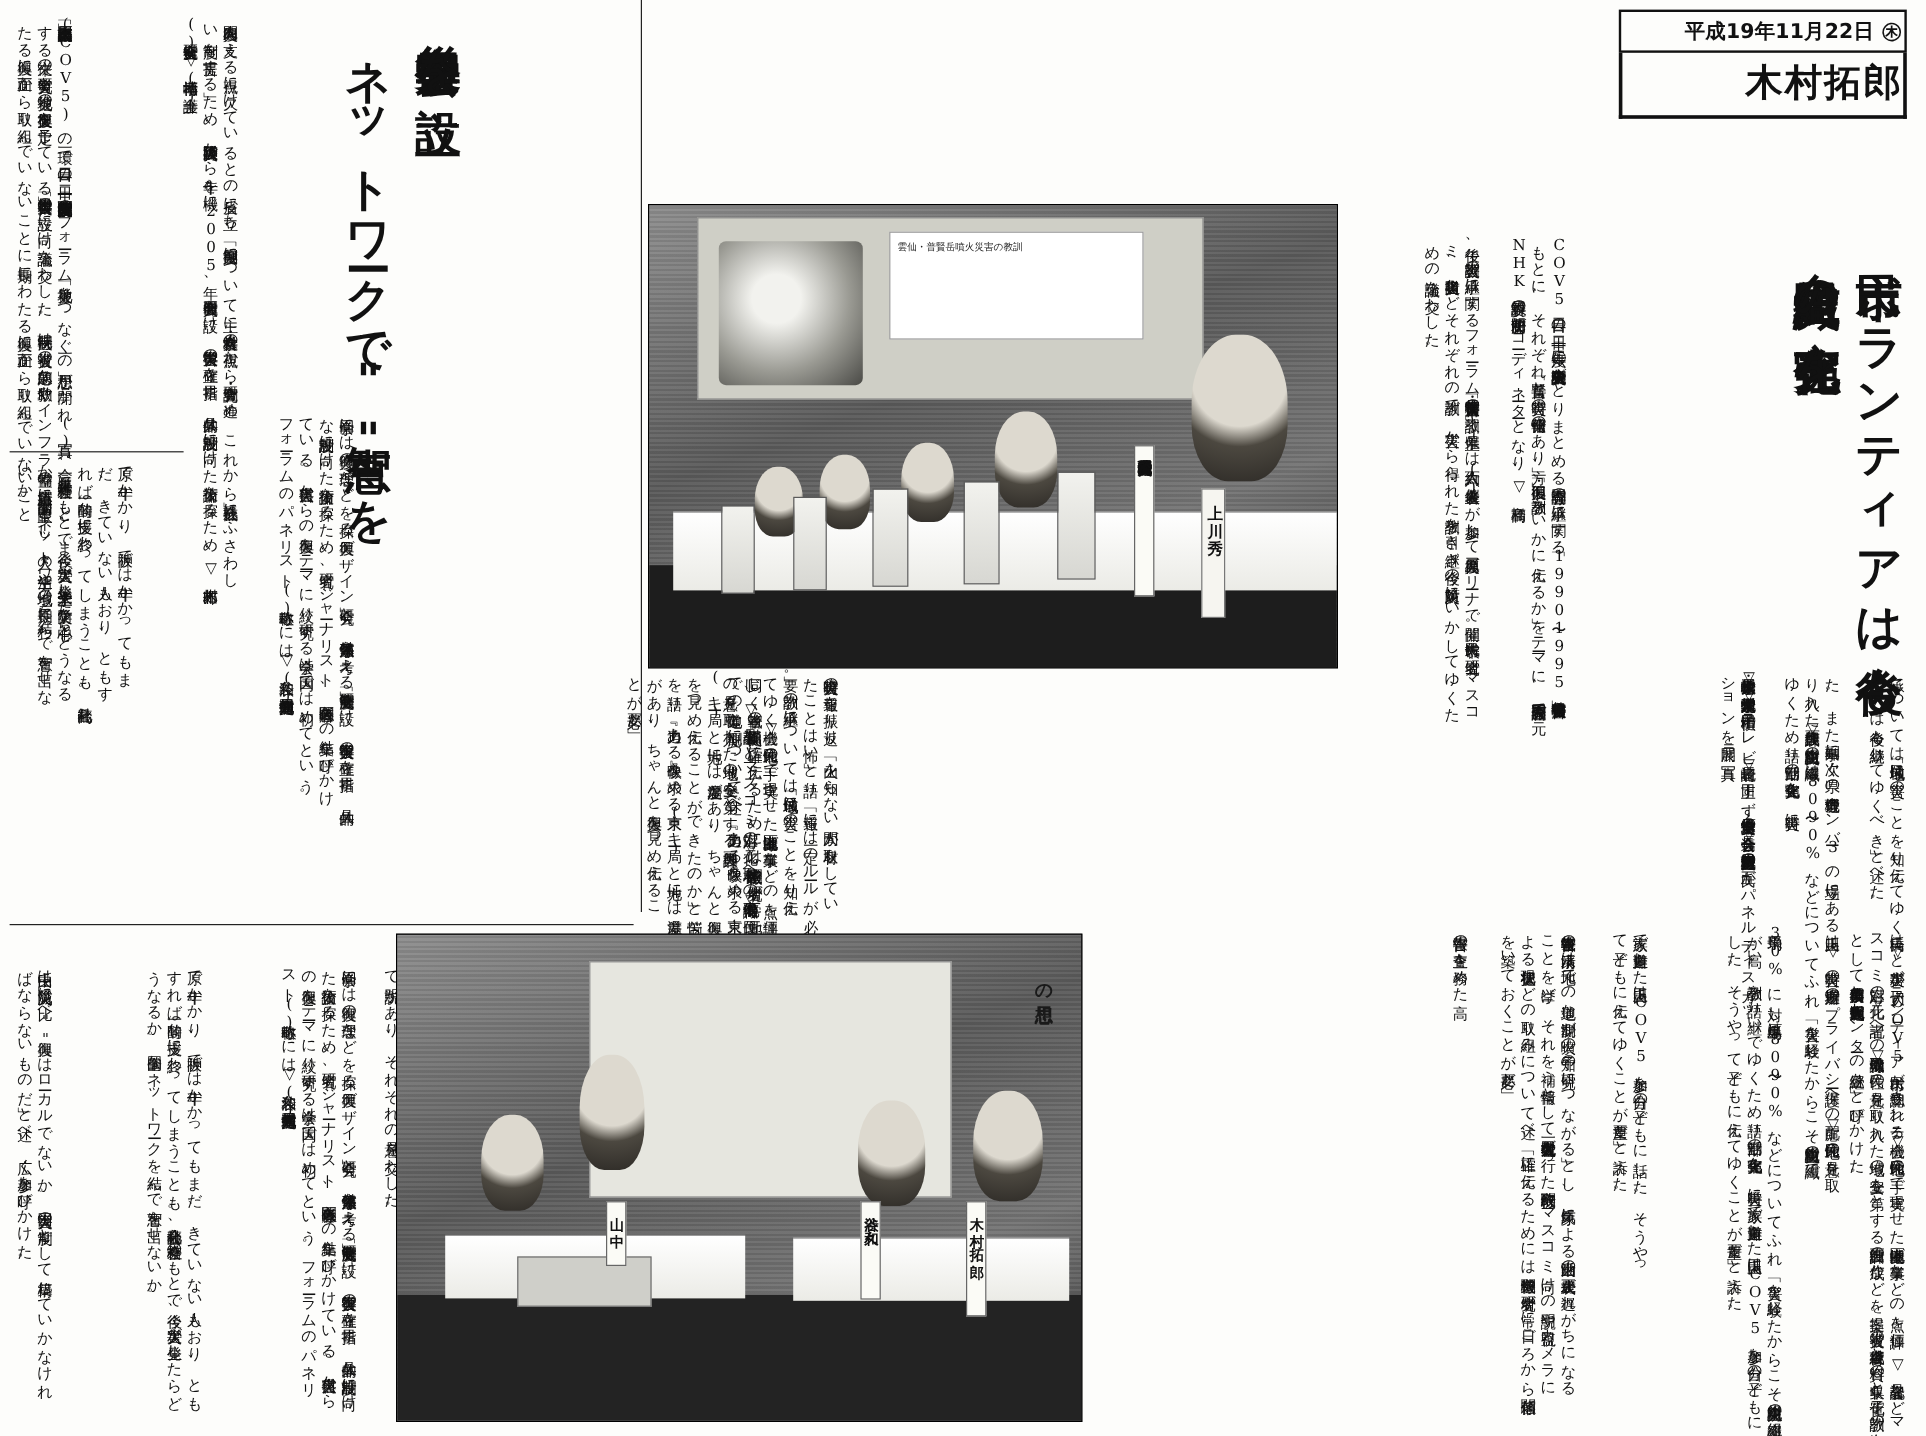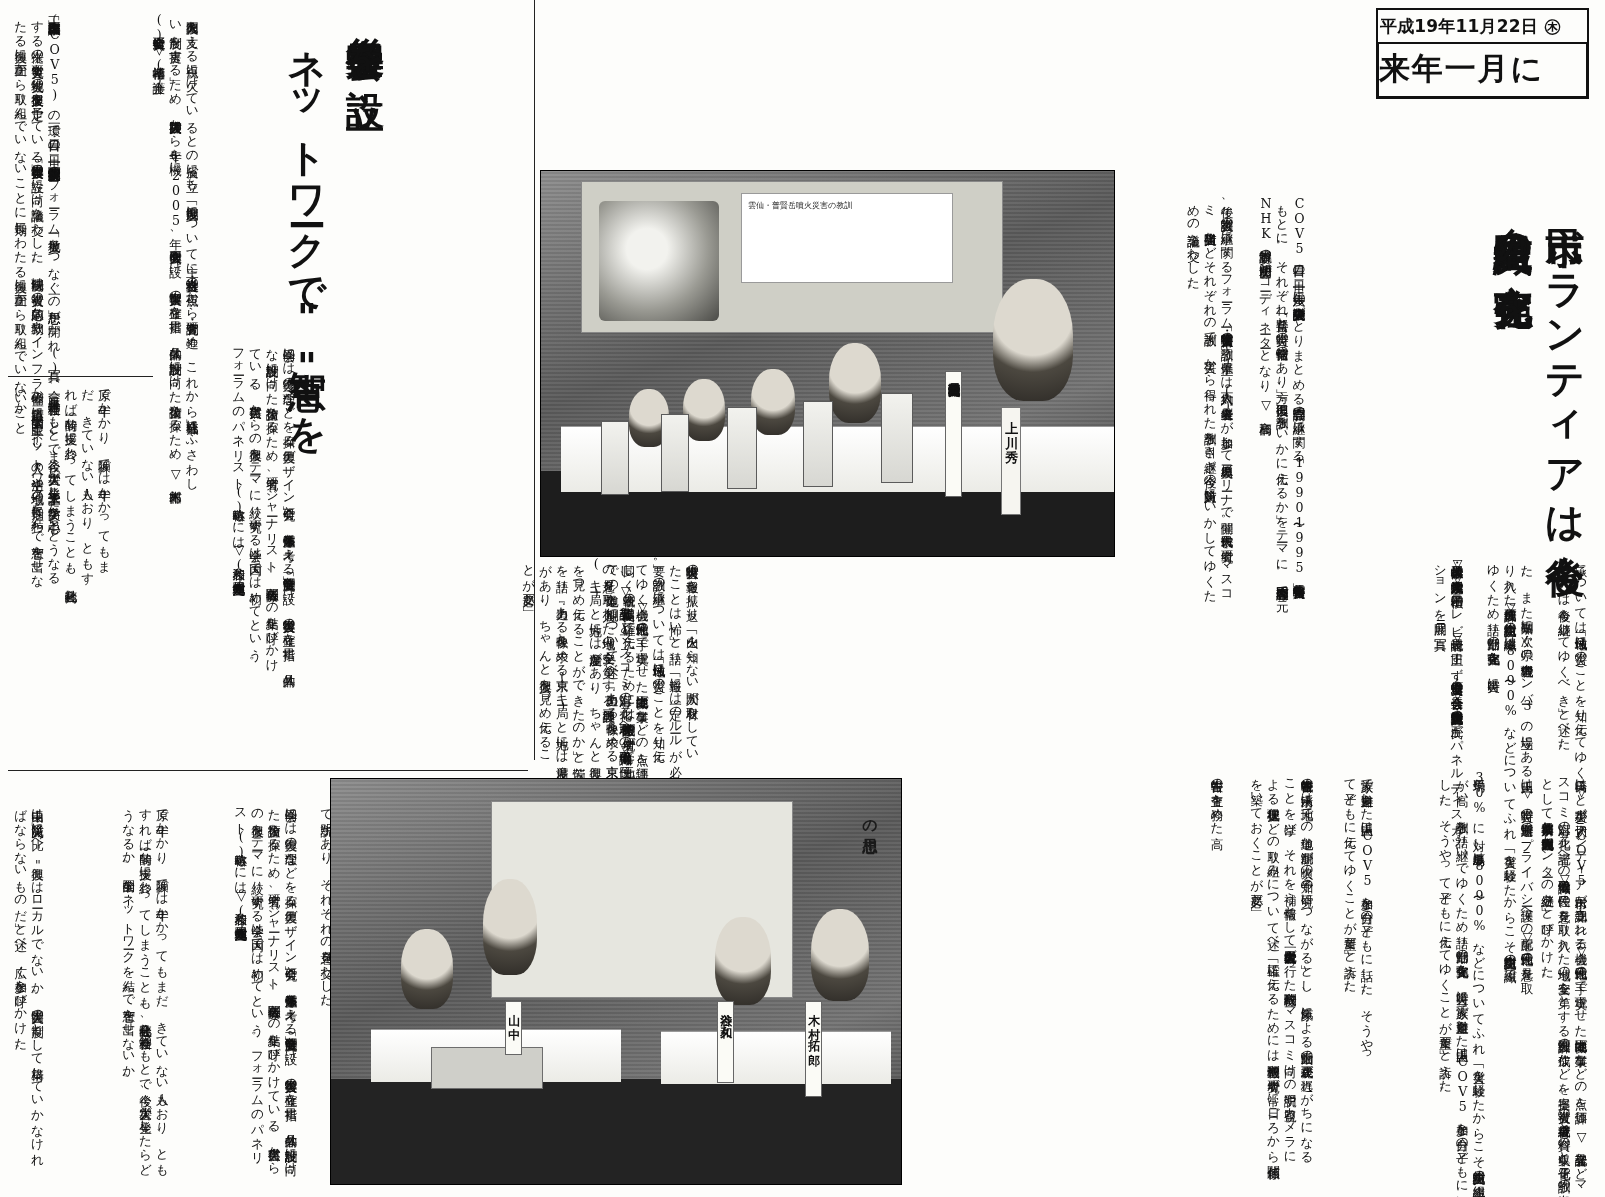--- a/index.html
+++ b/index.html
@@ -27,22 +27,22 @@
     letter-spacing: 0.02em;
     white-space: pre-line;
     font-family: "DejaVu Serif", "Liberation Serif", serif;
   }
 
   
   .masthead {
     position: absolute;
     right: 16px;
     top: 8px;
-    width: 213px;
-    text-align: left;
+    width: 240px;
+    text-align: right;
   }
   .masthead .date {
     border: 2px solid #111;
     font-size: 17px;
     font-weight: bold;
     padding: 5px 2px 4px;
     letter-spacing: 0.01em;
     font-family: "DejaVu Sans", "Liberation Sans", sans-serif;
   }
   .masthead .paper-name {
@@ -170,21 +170,21 @@
     background: #222;
   }
 </style>
 </head>
 <body>
 
 <div id="page">
 
   <div class="masthead">
     <div class="date">平成19年11月22日 ㊍</div>
-    <div class="paper-name">来年一月に</div>
+    <div class="paper-name">木村拓郎</div>
   </div>
 
   <div class="headline">
     <div class="vtext" style="position:absolute; right:0; top:0; height:380px;">市民ボランティアは今後も</div>
     <div class="vtext" style="position:absolute; right:52px; top:0; height:520px;">自主防災組織の充実強化を</div>
   </div>
 
   <div class="left-headline">
     <div class="vtext" style="position:absolute; right:0; top:0; height:410px;">災害復興学会を設立</div>
     <div class="vtext" style="position:absolute; right:58px; top:18px; height:420px;">ネットワークで"智恵"を</div>

